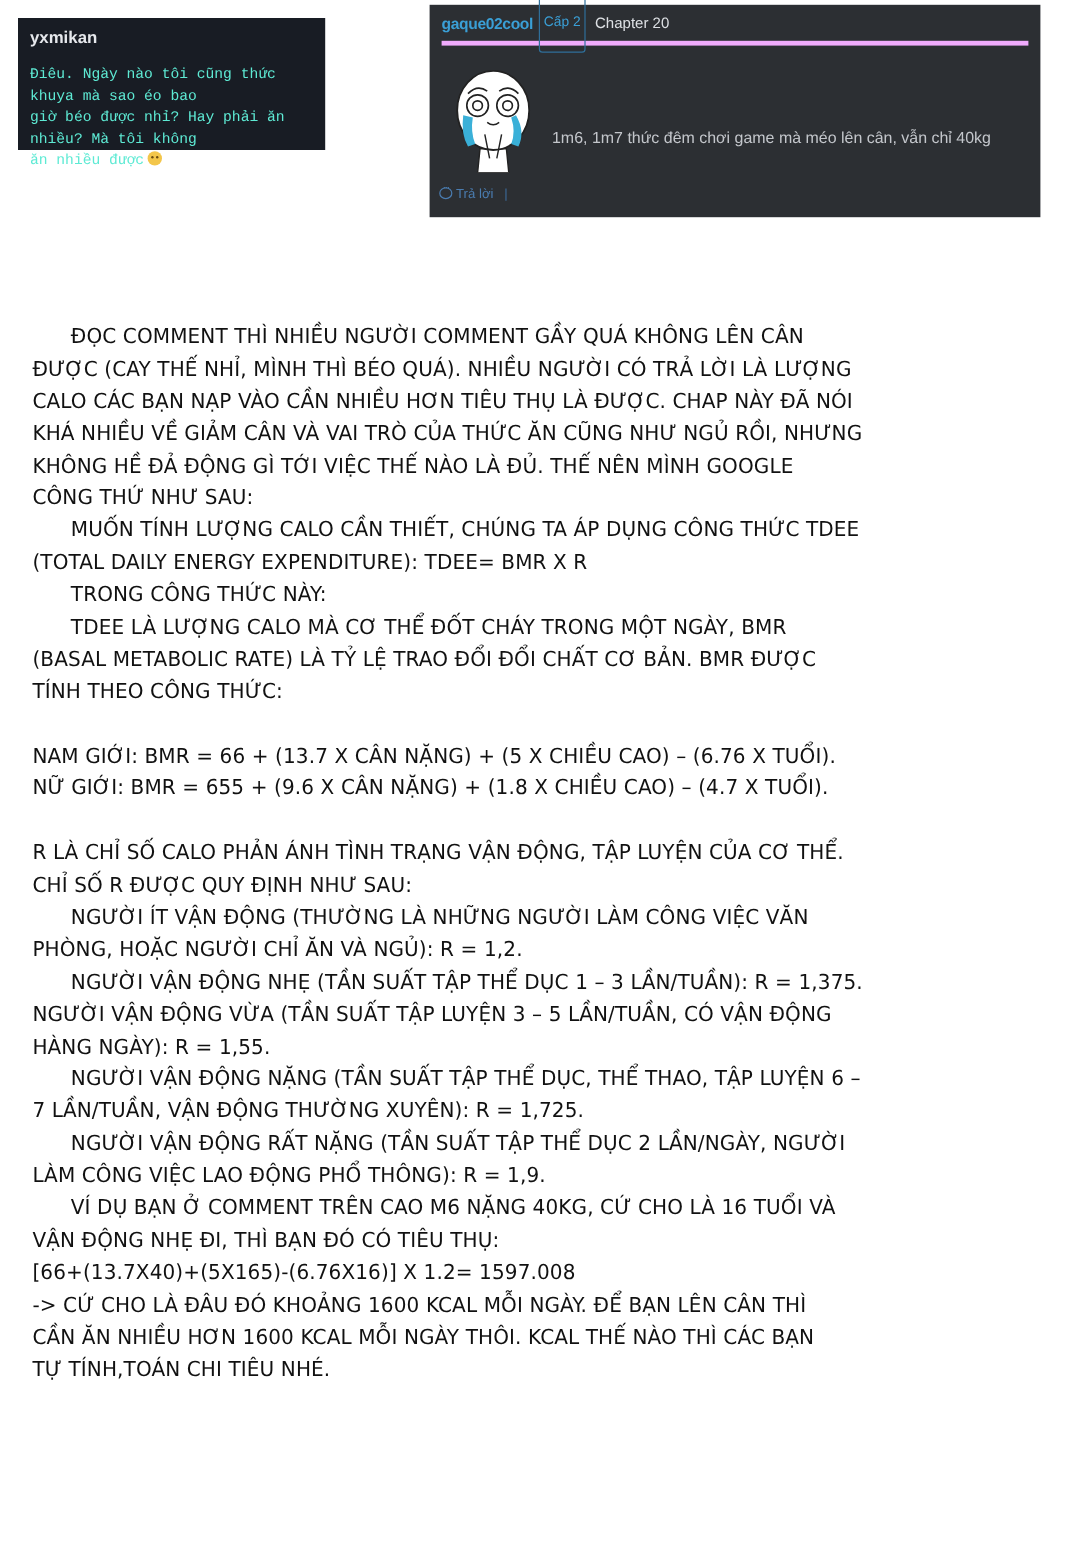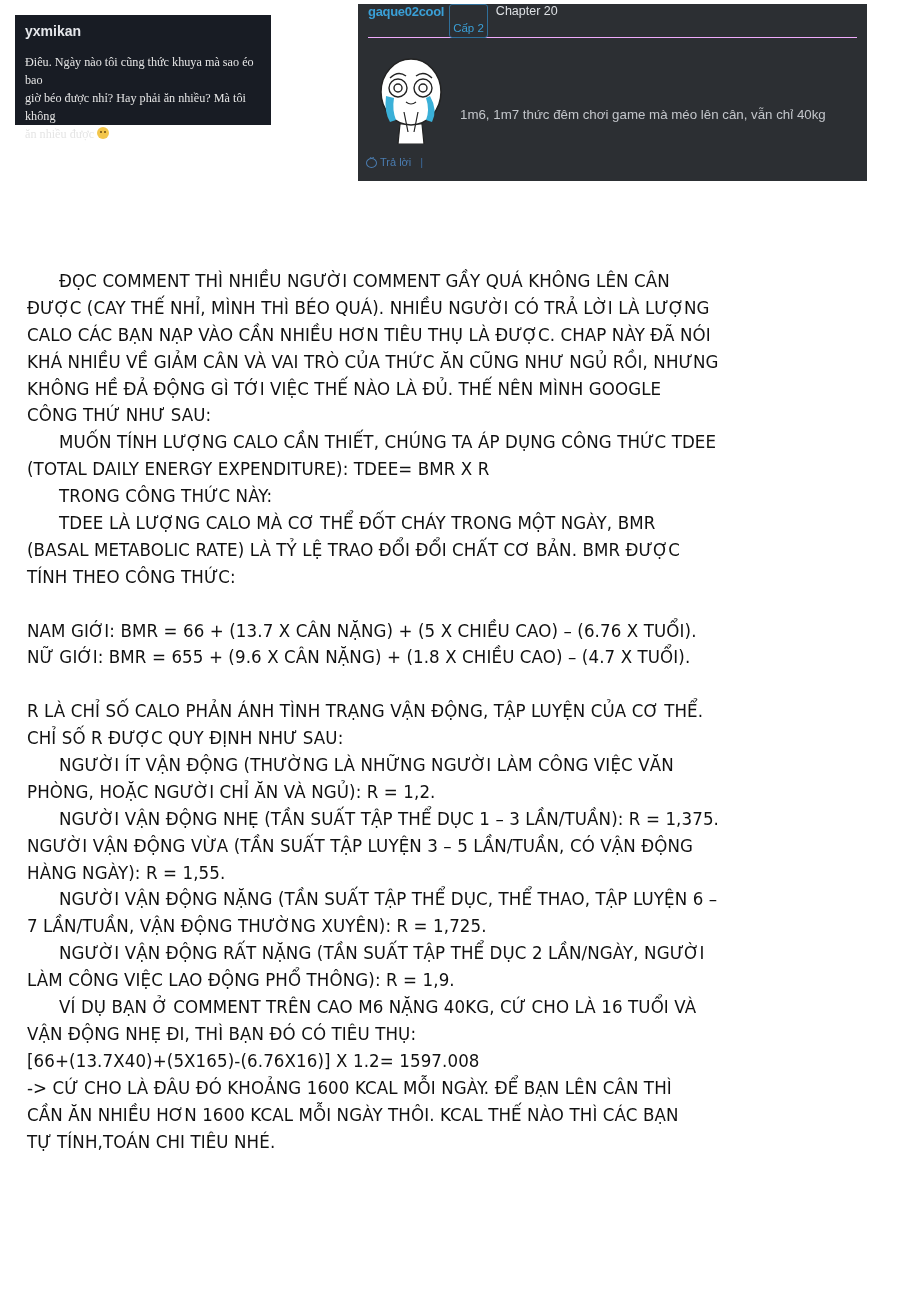--- a/index.html
+++ b/index.html
@@ -11,42 +11,42 @@
     
     .card1 {
       position: absolute; left: 15px; top: 15px; width: 256px; height: 110px;
       background: #181c24; color: #c9ccd2; padding: 8px 10px;
     }
     .card1 .user {
       font-family: "Liberation Sans", sans-serif; font-weight: bold;
       font-size: 14px; color: #e6e8ec; margin-bottom: 14px;
     }
     .card1 .body {
-      font-family: Liberation Serif, serif; font-size: 12.2px;
-      line-height: 18px; color: #e5e5e5;
+      font-family: Liberation Mono, monospace; font-size: 12.2px;
+      line-height: 18px; color: #5eead4;
     }
     .emoji-sad {
       display: inline-block; width: 12px; height: 12px; border-radius: 50%;
       background: #f3c64b; position: relative; vertical-align: -1px; margin-left: 3px;
     }
     .emoji-sad::before, .emoji-sad::after {
       content: ""; position: absolute; top: 4px; width: 2px; height: 2px;
       background: #6b4b10; border-radius: 50%;
     }
     .emoji-sad::before { left: 3px; }
     .emoji-sad::after { right: 3px; }
 
     
     .card2 {
       position: absolute; left: 358px; top: 4px; width: 509px; height: 177px;
       background: #2c2f33;
     }
     .card2 .head {
       position: absolute; left: 10px; top: 0; right: 10px; height: 34px;
-      border-bottom: 1px solid #f0abfc; display: flex; gap: 5px;
+      border-bottom: 4px solid #f0abfc; display: flex; align-items: center; gap: 5px;
     }
     .card2 .uname {
       font-family: "Liberation Sans", sans-serif; font-weight: bold; font-size: 13px;
       color: #3a9fd6; letter-spacing: -0.3px;
     }
     .card2 .level {
       font-family: "Liberation Sans", sans-serif; font-size: 11.5px; color: #3a9fd6;
       border: 1px solid #2f6f9a; border-radius: 3px; padding: 16px 3px; line-height: 15px;
     }
     .card2 .chapter {
@@ -56,21 +56,21 @@
     .card2 .avatar {
       position: absolute; left: 20px; top: 50px; width: 66px; height: 90px;
     }
     .card2 .text {
       position: absolute; left: 102px; top: 83px;
       font-family: "Liberation Sans", sans-serif; font-size: 13.3px; color: #c3c6cb;
       white-space: nowrap;
       margin-top: 20px;
     }
     .card2 .reply {
-      position: absolute; left: 8px; top: 152px; display: flex; align-items: flex-end; gap: 3px;
+      position: absolute; left: 8px; top: 152px; display: flex; align-items: flex-start; gap: 3px;
       font-family: "Liberation Sans", sans-serif; font-size: 11px; color: #4a7cb0;
     }
     .card2 .reply .sep { margin-left: 6px; color: #3c6a9a; }
     .chat-icon {
       width: 11px; height: 10px; border: 1.3px solid #4a7cb0; border-radius: 50%;
       position: relative; display: inline-block;
     }
     .chat-icon::after {
       content: "···"; position: absolute; left: 0; top: -6px; width: 100%;
       text-align: center; font-size: 8px; color: #4a7cb0; letter-spacing: -1px;

